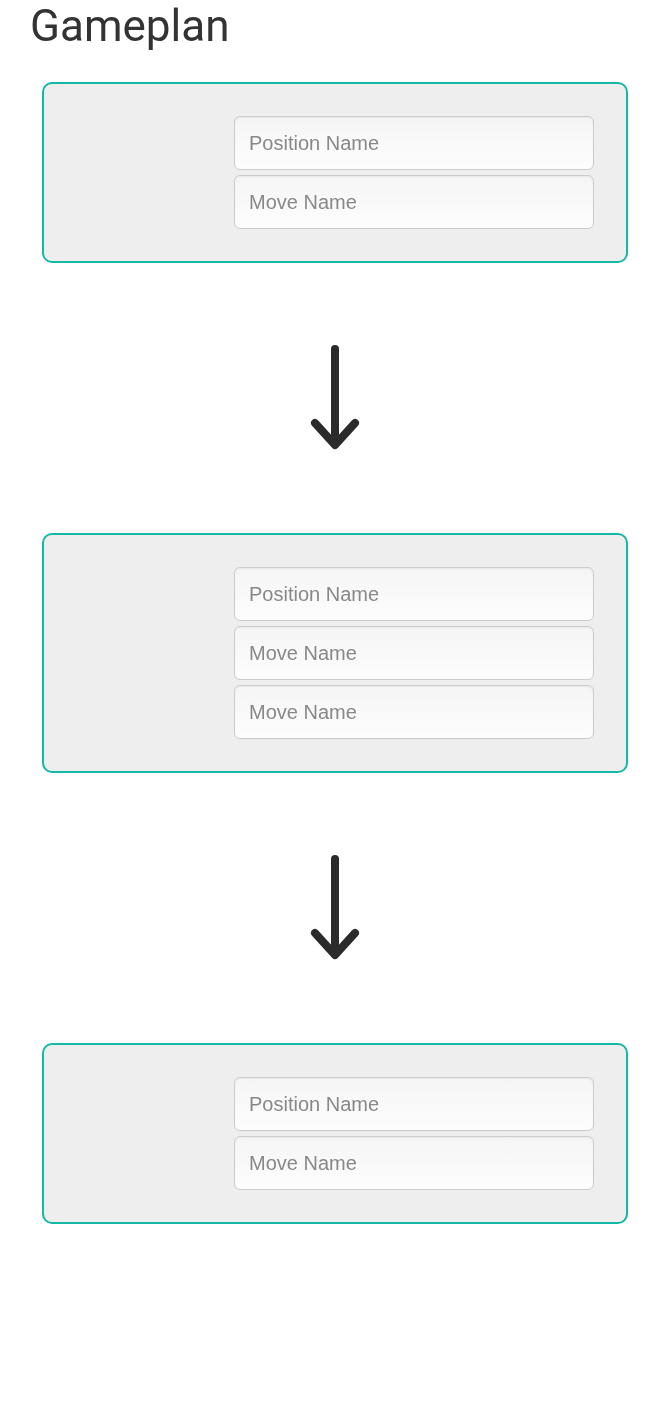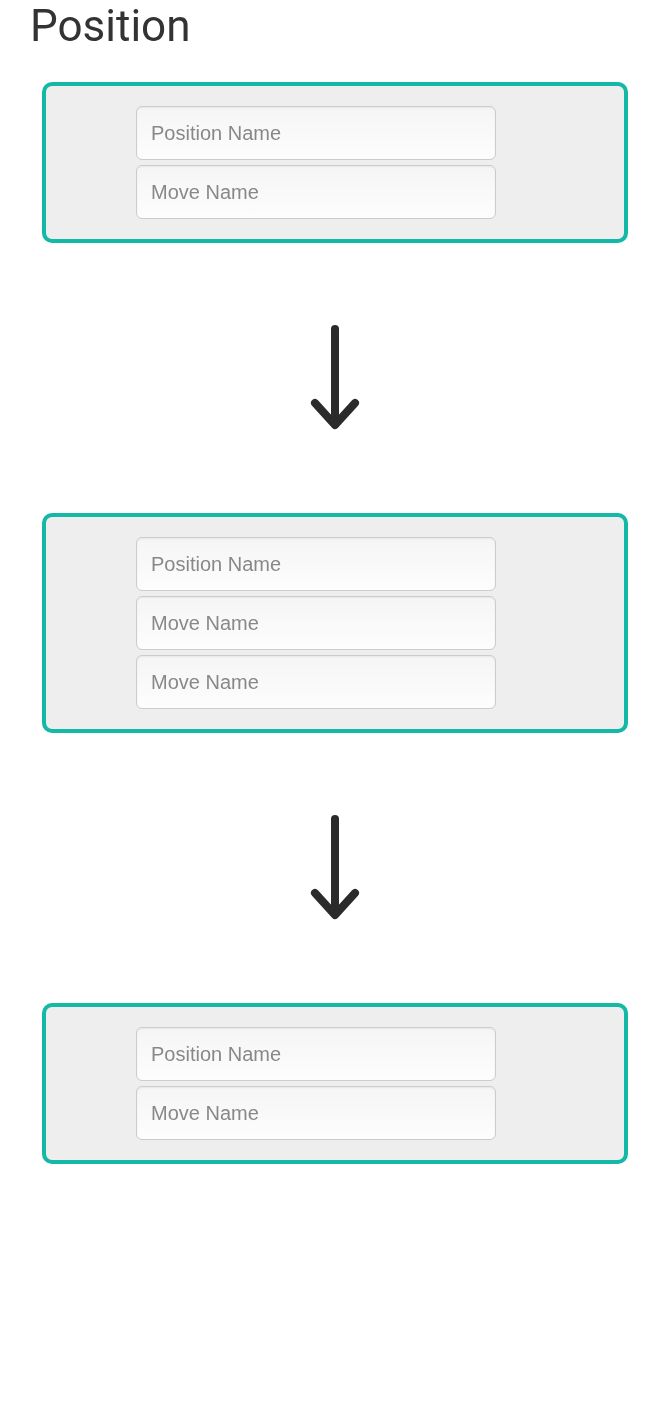--- a/index.html
+++ b/index.html
@@ -21,24 +21,25 @@
       font-weight: 400;
       color: #333333;
       margin-bottom: 30px;
     }
     .card-wrapper {
       padding-left: 12px;
       padding-right: 12px;
     }
     .card {
       background: #eeeeee;
-      border: 4px solid #14b8a6;
+      border: 2px solid #14b8a6;
       border-radius: 10px;
-      padding: 20px;
+      padding: 32px;
       display: flex;
+      justify-content: space-between;
     }
     .card-left {
       width: 70px;
       flex-shrink: 0;
     }
     .card-inputs {
       flex: 1;
       max-width: 360px;
       display: flex;
       flex-direction: column;
@@ -72,21 +73,21 @@
       stroke-width: 8;
       fill: none;
       stroke-linecap: round;
       stroke-linejoin: round;
     }
   </style>
 </head>
 <body>
 
 <div class="container">
-  <h1>Position</h1>
+  <h1>Gameplan</h1>
 
   <div class="card-wrapper">
     <div class="card">
       <div class="card-left"></div>
       <div class="card-inputs">
         <input class="input-field" type="text" placeholder="Position Name" value="" style="">
         <input class="input-field" type="text" placeholder="Move Name" value="" style="">
       </div>
     </div>
   </div>

